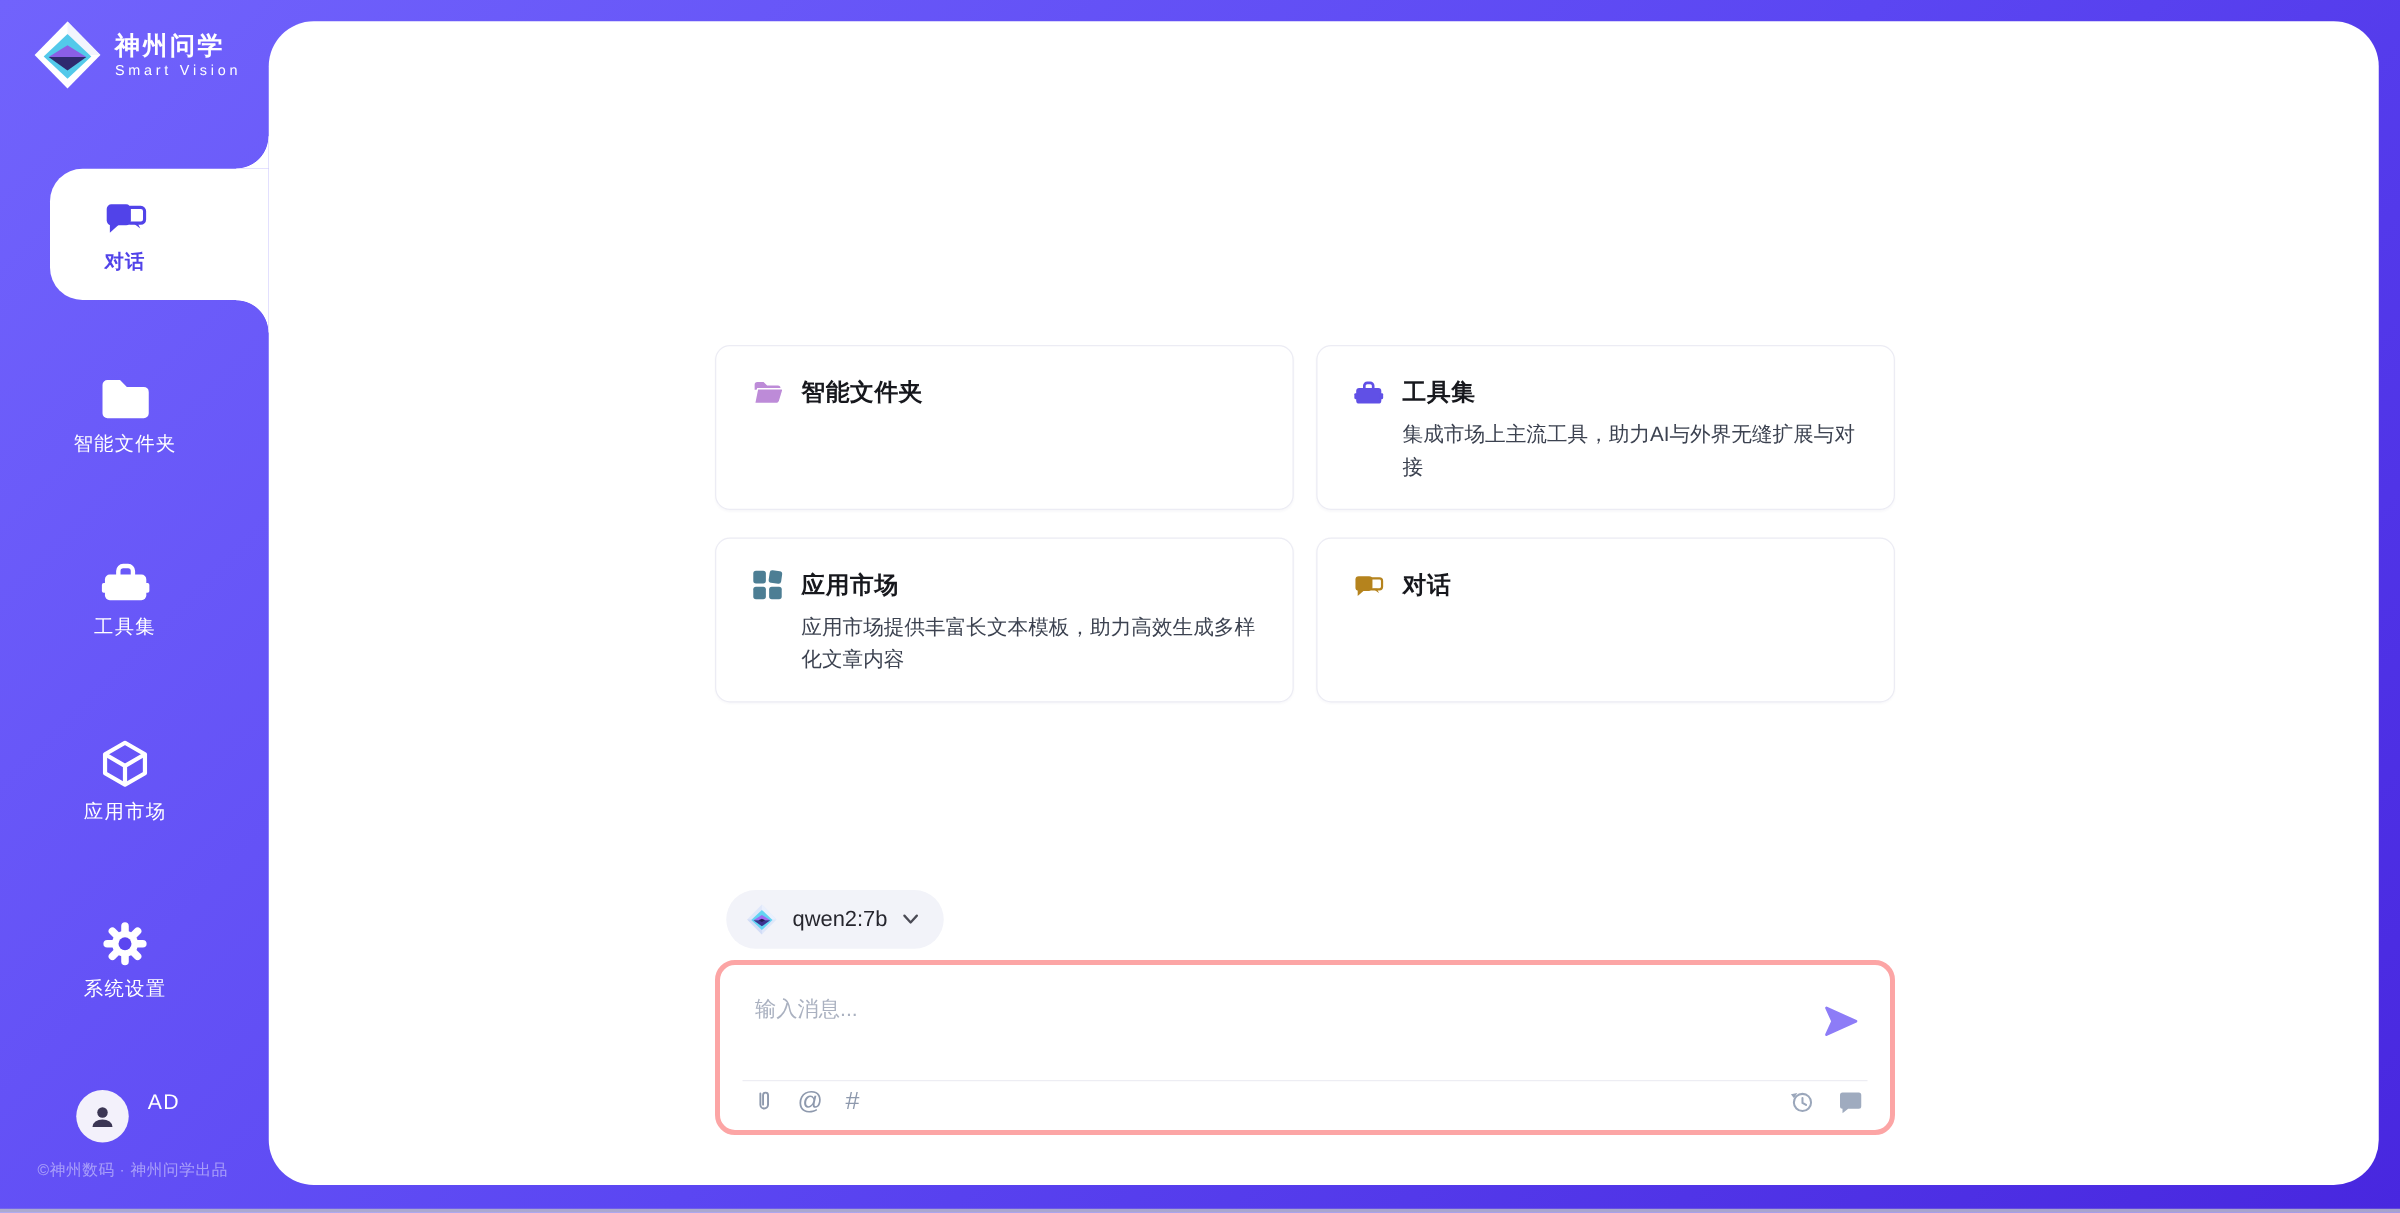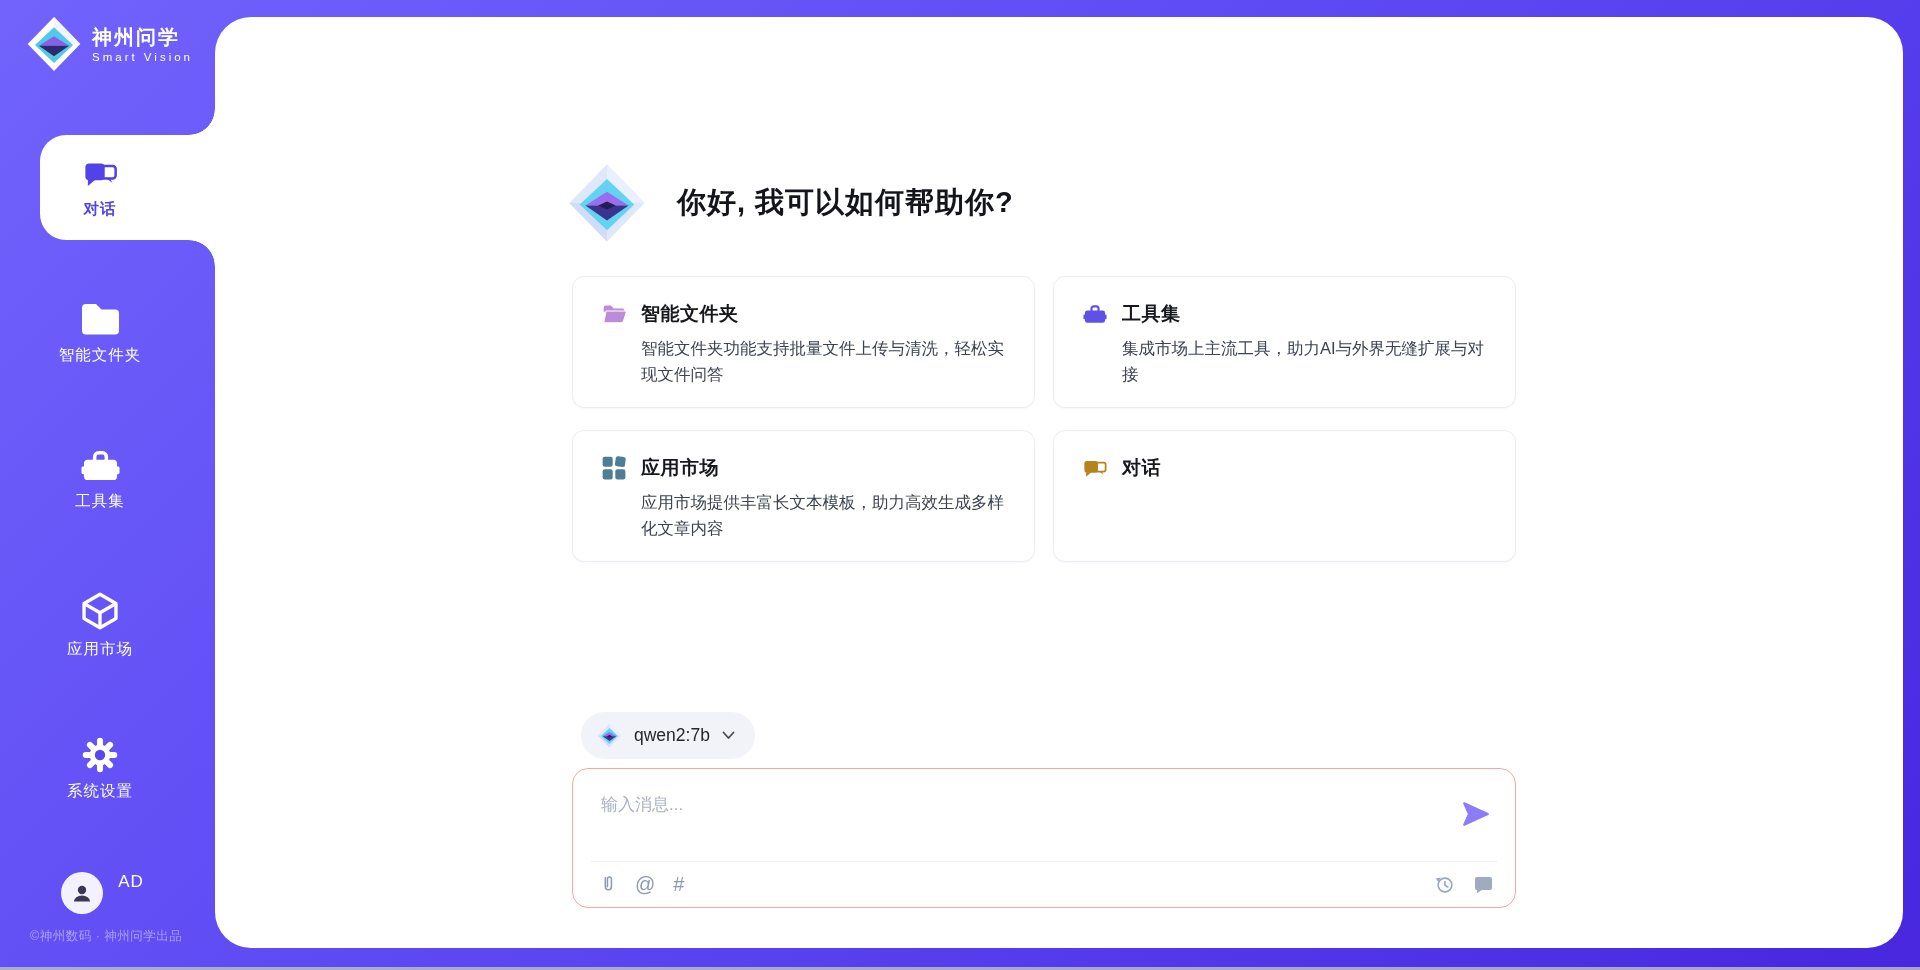--- a/index.html
+++ b/index.html
@@ -62,21 +62,21 @@
   .card-title{font-size:19px;font-weight:700;color:#17181d;letter-spacing:.5px;}
   .card-desc{margin-left:40px;margin-top:9px;font-size:16.5px;line-height:1.55;color:#3c4250;}
 
   
   .model-pill{position:absolute;left:366px;top:695px;height:47px;display:inline-flex;
     align-items:center;gap:12px;padding:0 20px 0 16px;background:#f2f3f9;border:none;
     border-radius:24px;cursor:pointer;font-family:inherit;}
   .model-pill svg.logo{width:25px;height:25px;}
   .model-name{font-size:17.5px;color:#26262e;}
   .input-box{position:absolute;left:357px;top:751px;width:944px;height:140px;box-sizing:border-box;
-    background:#fff;border:1px solid #fca5a5;border-radius:16px;}
+    background:#fff;border:4px solid #fca5a5;border-radius:16px;}
   .input-box textarea{position:absolute;left:26px;top:22px;width:840px;height:58px;border:none;
     outline:none;resize:none;font-family:inherit;font-size:17px;color:#333;background:transparent;}
   .input-box textarea::placeholder{color:#aab1c0;}
   .send-btn{position:absolute;right:24px;top:30px;width:30px;height:30px;border:none;
     background:transparent;padding:0;cursor:pointer;}
   .input-divider{position:absolute;left:18px;right:18px;top:92px;height:1px;background:#ededf3;}
   .input-toolbar{position:absolute;left:26px;right:22px;bottom:0;height:46px;display:flex;
     align-items:center;justify-content:space-between;}
   .tool-left,.tool-right{display:flex;align-items:center;gap:18px;}
   .tool-btn{border:none;background:transparent;padding:0;cursor:pointer;display:flex;
@@ -184,37 +184,30 @@
         <path d="M4 20.5 a8 6 0 0 1 16 0 z" fill="#3b3654"></path>
       </svg>
     </span>
     <span class="user-name">AD</span>
   </div>
 
   <div class="side-footer">©神州数码 · 神州问学出品</div>
 </div>
 
 <main class="main">
-  <div class="greeting">
-    <svg viewBox="0 0 100 100">
-        <use href="#diamond-color"></use>
-      </svg>
-    <h1>你好, 我可以如何帮助你?</h1>
-  </div>
 
   <div class="cards">
     <div class="card">
       <div class="card-head">
         <svg viewBox="0 0 24 24">
           <path d="M2.5 6.2 a2 2 0 0 1 2 -2 h4.6 l2.6 2.7 h8 a1.9 1.9 0 0 1 1.9 1.9 V10 H2.5 Z" fill="#bd8bd8"></path>
           <path d="M4.8 9.2 h17.5 a1 1 0 0 1 .95 1.3 l-2.5 8.2 a1.9 1.9 0 0 1 -1.8 1.3 H2.5 l2 -10 z" fill="#bd8bd8" stroke="#fff" stroke-width="1"></path>
         </svg>
         <span class="card-title">智能文件夹</span>
       </div>
-      <div class="card-desc">智能文件夹功能支持批量文件上传与清洗，轻松实现文件问答</div>
     </div>
 
     <div class="card">
       <div class="card-head">
         <svg viewBox="0 0 44 38" style="color:#6050e6">
             <use href="#briefcase"></use>
           </svg>
         <span class="card-title">工具集</span>
       </div>
       <div class="card-desc">集成市场上主流工具，助力AI与外界无缝扩展与对接</div>

